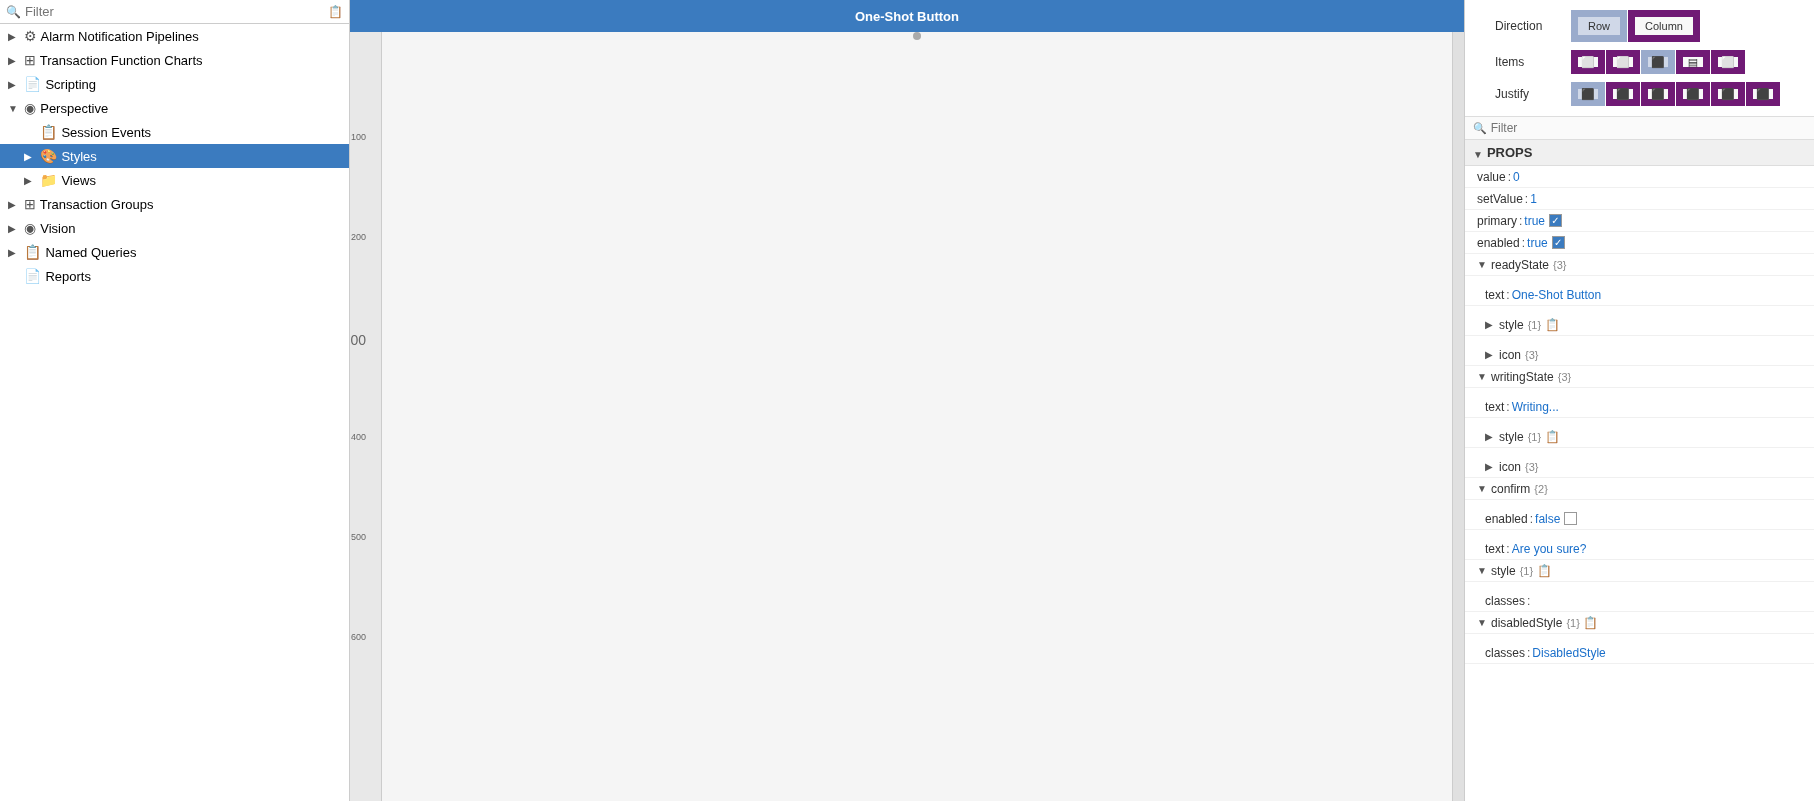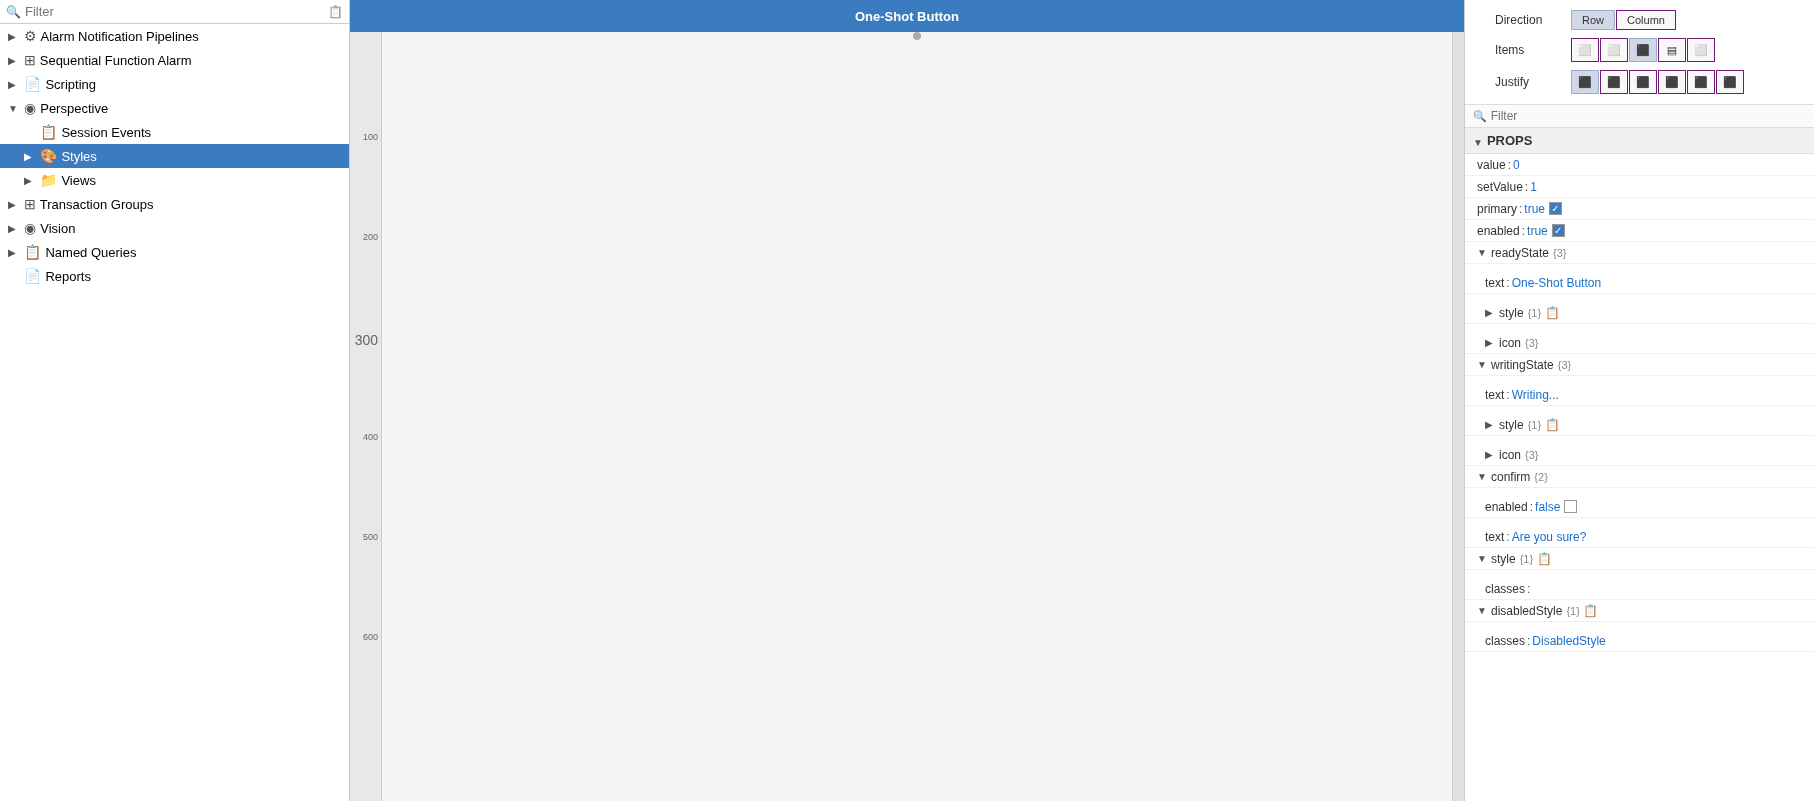--- a/index.html
+++ b/index.html
@@ -89,21 +89,21 @@
       font-size: 9px;
       color: #666;
       overflow: hidden;
     }
     .ruler-mark {
       display: flex;
       align-items: center;
       justify-content: flex-end;
       padding-right: 3px;
       position: absolute;
-      right: 0;
+      right: 12px;
       width: 100%;
       margin-left: 28px;
     }
     .canvas-main {
       flex: 1;
       background: #f5f5f5;
       position: relative;
       overflow: hidden;
     }
     .canvas-top-indicator {
@@ -149,21 +149,21 @@
       color: #333;
       font-size: 12px;
       margin-left: 20px;
     }
     .btn-group {
       display: flex;
       gap: 1px;
     }
     .btn-group button {
       padding: 3px 10px;
-      border: 1px solid #701a75;
+      border: 7px solid #701a75;
       background: #f8f8f8;
       cursor: pointer;
       font-size: 11px;
       color: #333;
     }
     .btn-group button.active { background: #d0d8e8; border-color: #9aabcc; }
     .icon-btn {
       width: 28px;
       height: 24px;
       border: 1px solid #ccc;
@@ -258,21 +258,21 @@
   </div>
   <div class="sidebar-content" id="sidebar-tree">
       <div class="tree-item">
         <span class="expand-arrow">▶</span>
         <span class="item-icon">⚙</span>
         <span class="item-label">Alarm Notification Pipelines</span>
       </div>
       <div class="tree-item">
         <span class="expand-arrow">▶</span>
         <span class="item-icon">⊞</span>
-        <span class="item-label">Sequential Function Alarm</span>
+        <span class="item-label">Transaction Function Charts</span>
       </div>
       <div class="tree-item">
         <span class="expand-arrow">▶</span>
         <span class="item-icon">📄</span>
         <span class="item-label">Scripting</span>
       </div>
       <div class="tree-item">
         <span class="expand-arrow">▼</span>
         <span class="item-icon">◉</span>
         <span class="item-label">Perspective</span>

